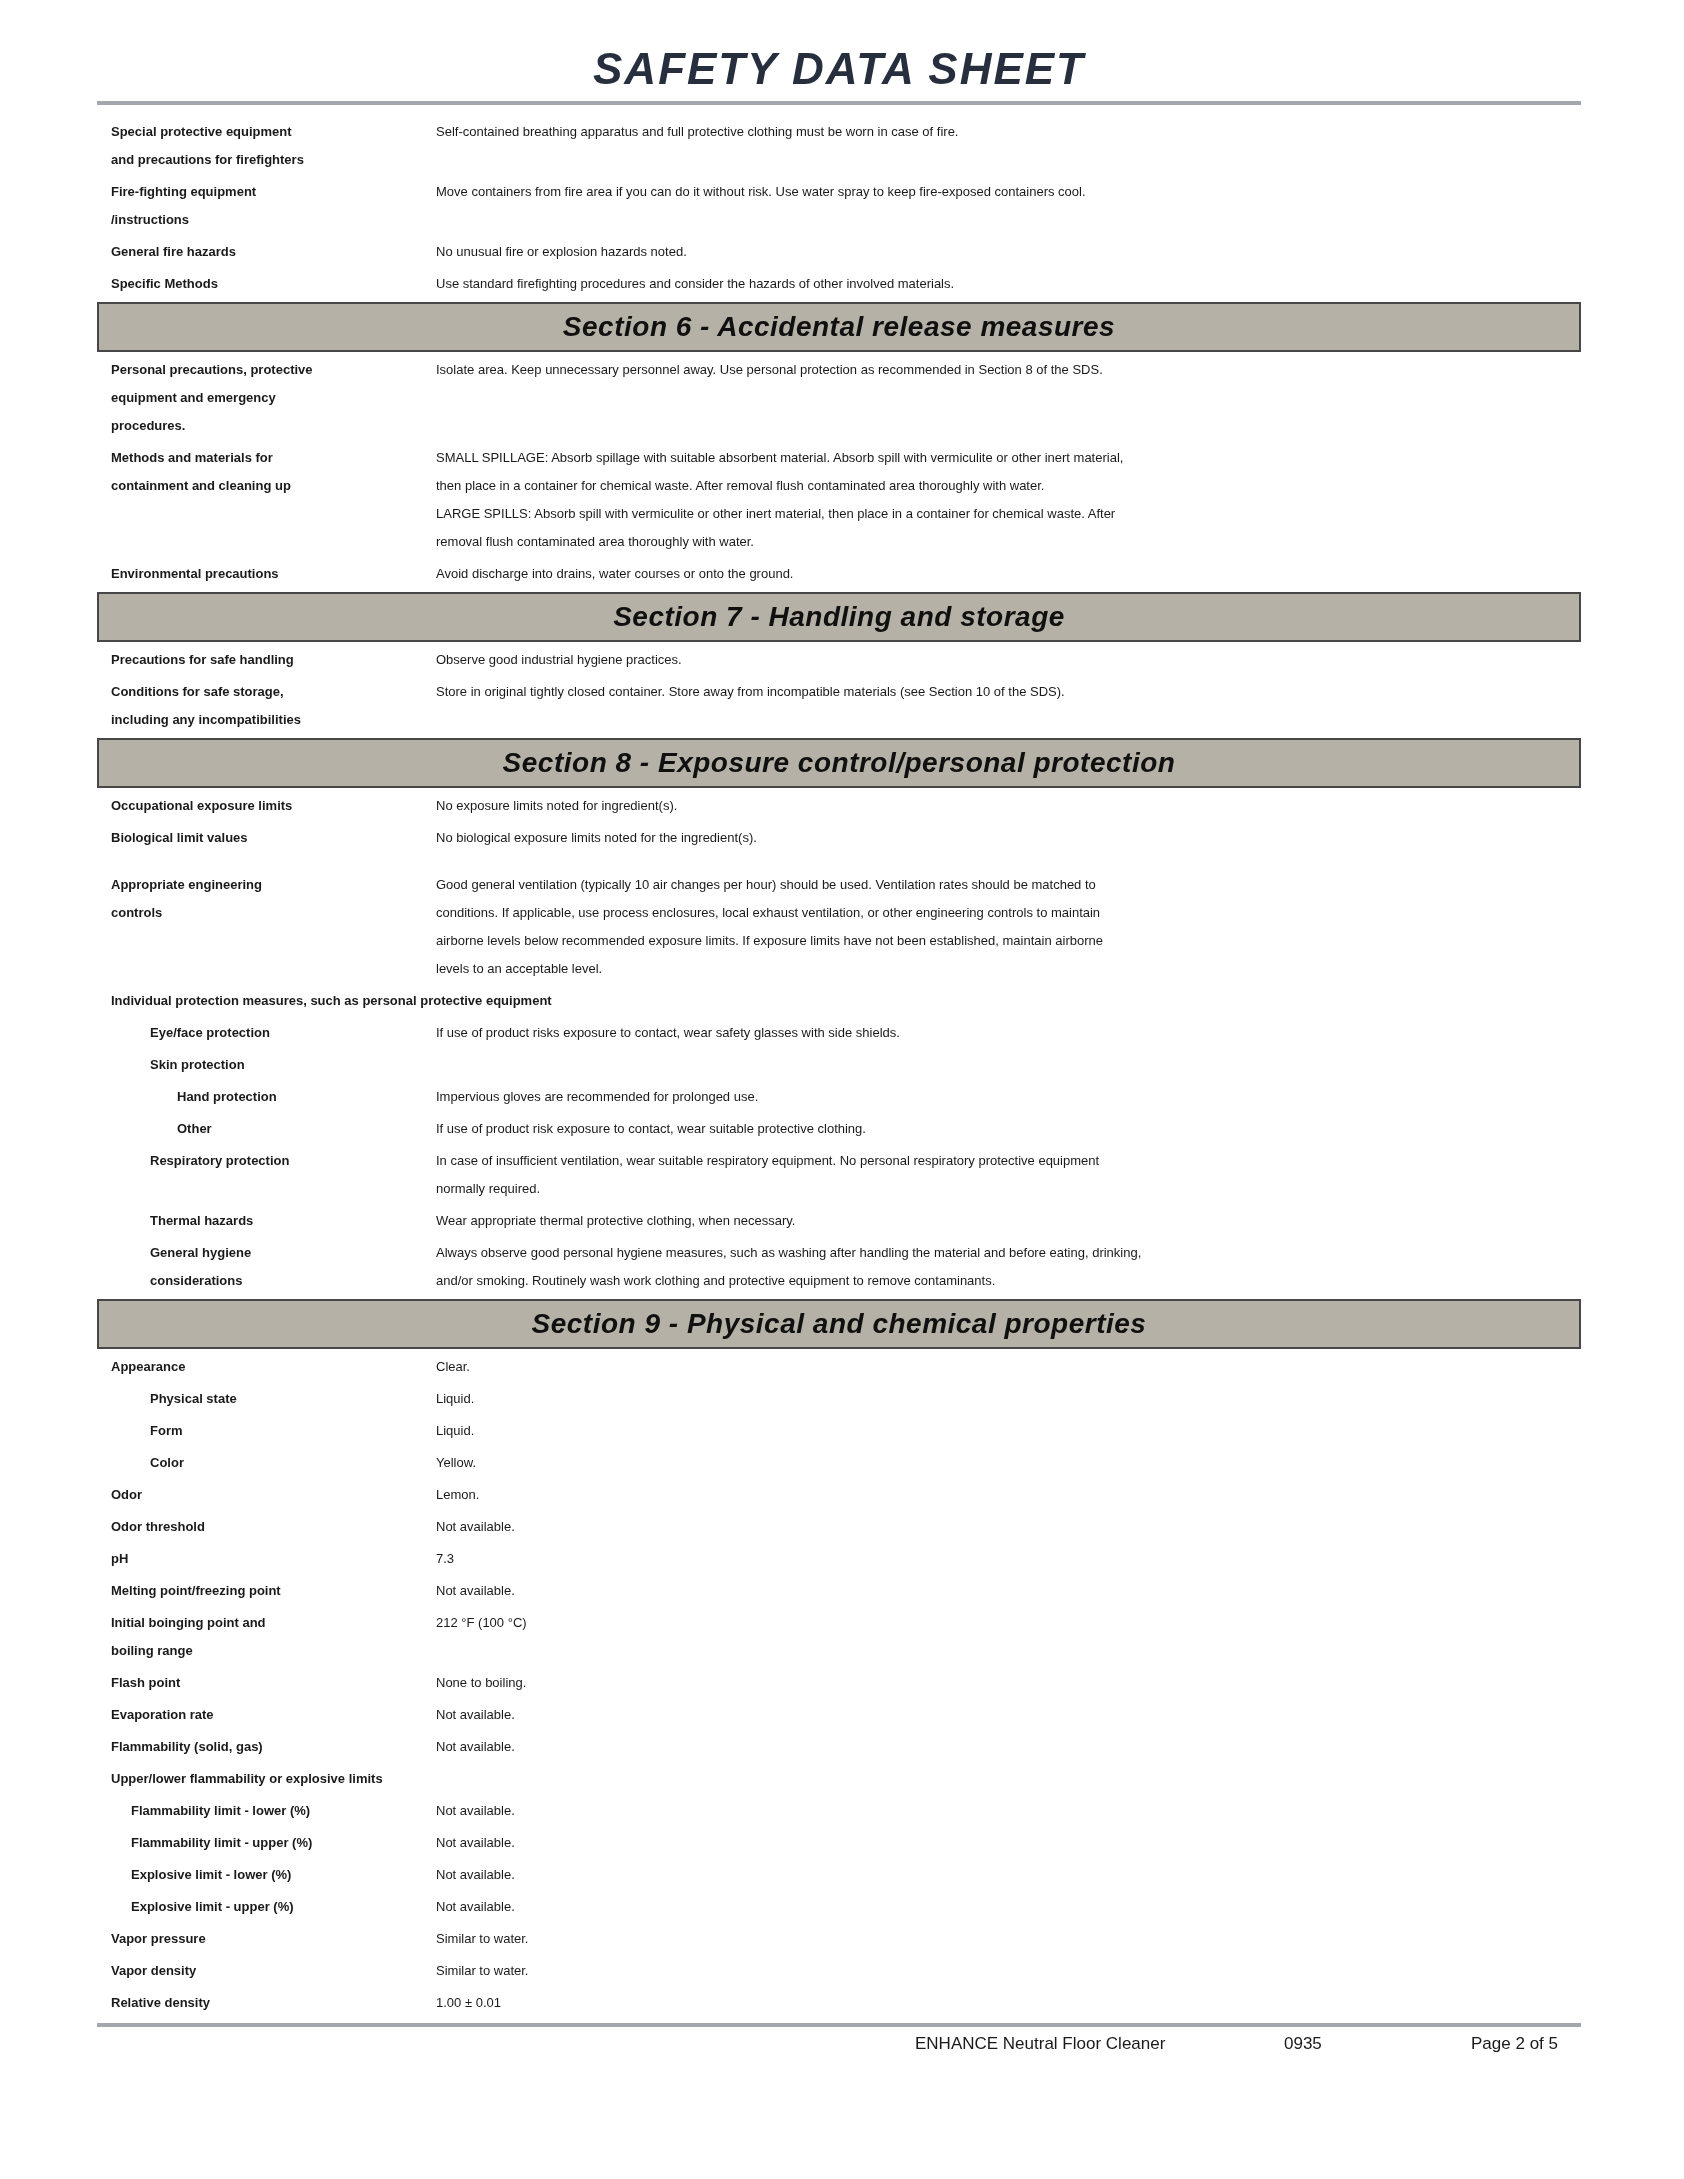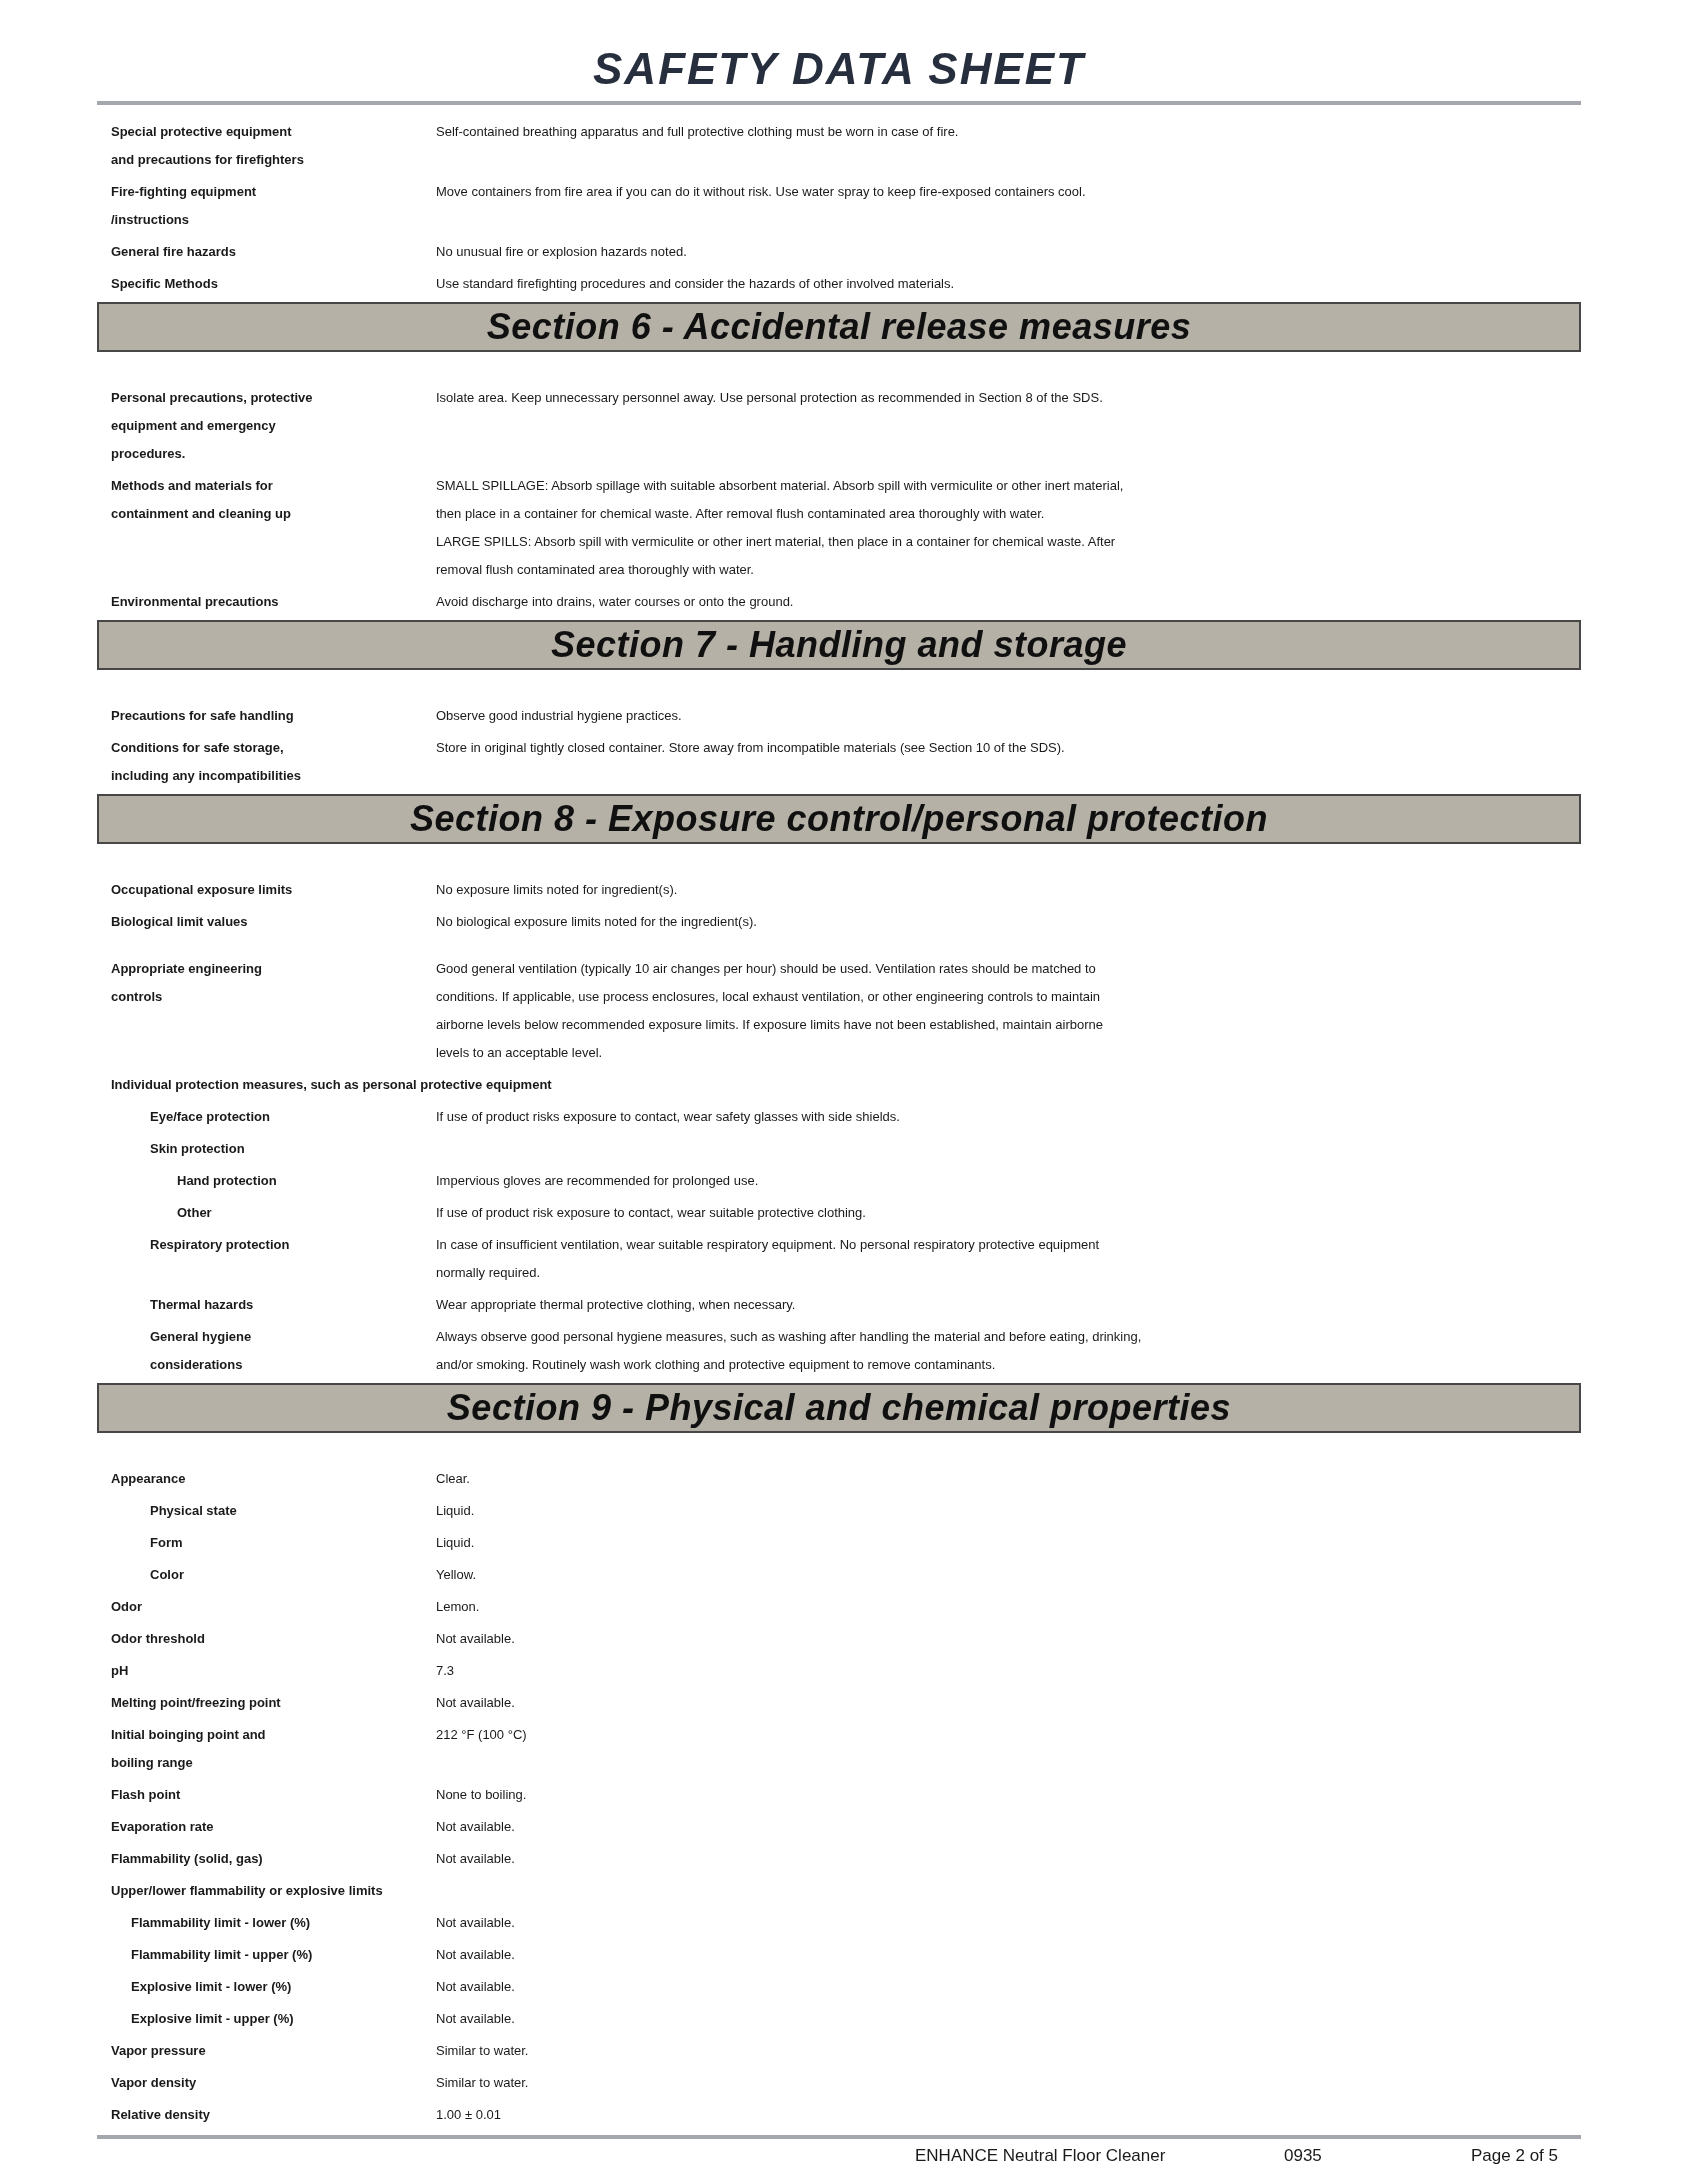--- a/index.html
+++ b/index.html
@@ -31,23 +31,23 @@
     width:1484px;height:4px;background:var(--rule);margin-top:8px;
   }
   .bar{
     width:1484px;height:50px;
     background:var(--section-bar-bg);
     border:2px solid var(--section-bar-border);
     display:flex;align-items:center;justify-content:center;
     margin-top:2px;
   }
   .bar-text{
-    font-size:36px;font-weight:bold;font-style:italic;letter-spacing:0.5px;color:#101010;
-  }
-  .rows{padding-top:32px;width:1484px;}
+    font-size:28px;font-weight:bold;font-style:italic;letter-spacing:0.5px;color:#101010;
+  }
+  .rows{padding-top:4px;width:1484px;}
   .rows.sec0{padding-top:13px;}
   .row{display:flex;align-items:flex-start;font-size:13px;line-height:28px;margin-bottom:4px;}
   .row-label{
     font-weight:bold;white-space:pre-line;
     width:339px;flex:none;padding-left:14px;
   }
   .row-label.ind1{padding-left:53px;}
   .row-label.ind2{padding-left:80px;}
   .row-label.ind3{padding-left:34px;}
   .row.hdr .row-label{width:auto;padding-right:10px;}

